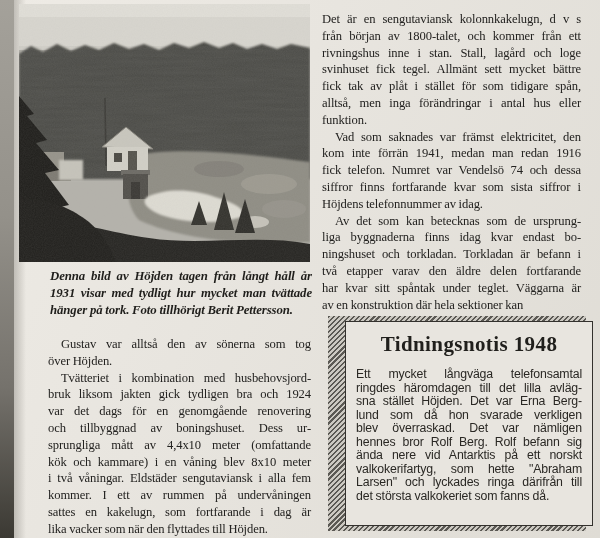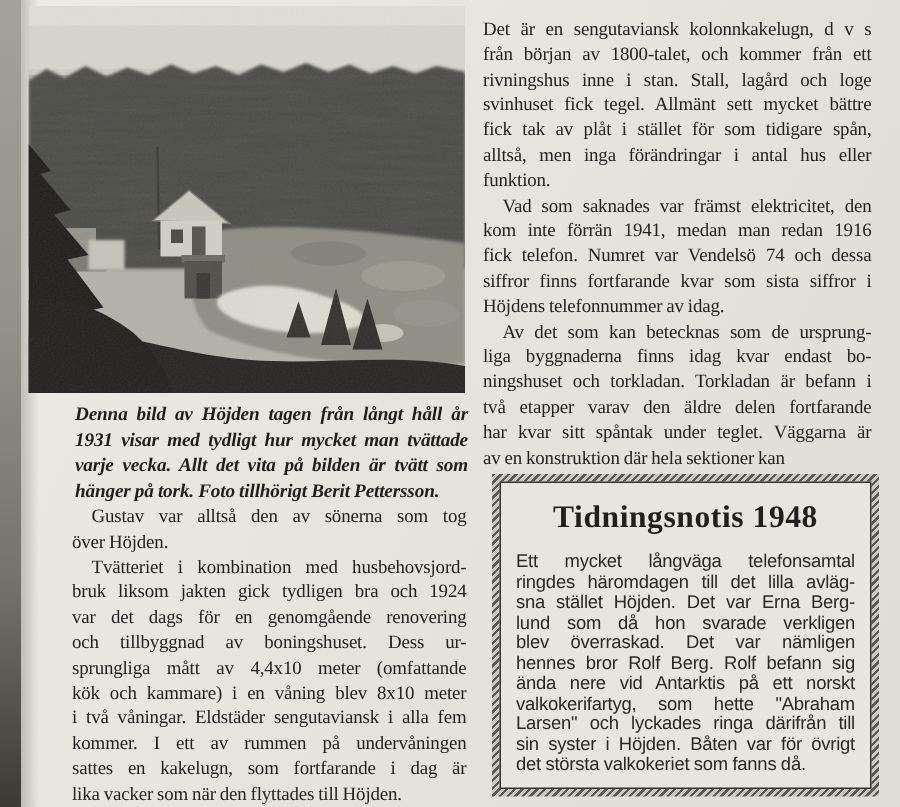--- a/index.html
+++ b/index.html
@@ -30,21 +30,21 @@
   .line { text-align:justify; text-align-last:justify; }
   .line.last { text-align-last:left; }
   .indent > .line:first-child { text-indent:13px; }
   .notice {
     position:absolute; left:328px; top:316px; width:258px; height:215px;
     padding:5px; box-sizing:border-box;
     background: repeating-linear-gradient(135deg, #5b5954 0 1.6px, #ccc9c2 1.6px 3.6px);
   }
   .notice-inner {
     width:100%; height:100%; box-sizing:border-box;
-    background:#e8e5df; border:1.4px solid #33312d; padding:5px 10px 0;
+    background:#e8e5df; border:1.4px solid #33312d; padding:5px 10px 0;margin-left:12px;
   }
   .notice-title {
     font-family:"Liberation Serif", serif; font-size:21px; font-weight:600;
     text-align:center; margin:5px 0 11px; letter-spacing:0.4px; color:#201f1c;
   }
   .notice-body {
     font-family:"Liberation Sans", sans-serif; font-size:12.3px; line-height:13.5px;
     letter-spacing:-0.15px; word-spacing:-0.3px; color:#2a2824;
   }
 </style>
@@ -111,21 +111,20 @@
       <path fill="#21201d" d="M0,196 C26,192 52,204 70,218 C84,230 92,244 96,258 L0,258 Z"></path>
 
       <rect x="0" y="0" width="291" height="258" filter="url(#grain)" opacity="0.28"></rect>
     </svg>
   </div>
 
   <div class="caption">
       <div class="para">
         <div class="line">Denna bild av Höjden tagen från långt håll år</div>
         <div class="line">1931 visar med tydligt hur mycket man tvättade</div>
-        <div class="line">varje vecka. Allt det vita på bilden är tvätt som</div>
         <div class="line last">hänger på tork. Foto tillhörigt Berit Pettersson.</div>
       </div>
     </div>
 
   <div class="body-col col-left">
       <div class="para indent">
         <div class="line">Gustav var alltså den av sönerna som tog</div>
         <div class="line last">över Höjden.</div>
       </div>
       <div class="para indent">
@@ -176,20 +175,19 @@
           <div class="para">
             <div class="line">Ett mycket långväga telefonsamtal</div>
             <div class="line">ringdes häromdagen till det lilla avläg-</div>
             <div class="line">sna stället Höjden. Det var Erna Berg-</div>
             <div class="line">lund som då hon svarade verkligen</div>
             <div class="line">blev överraskad. Det var nämligen</div>
             <div class="line">hennes bror Rolf Berg. Rolf befann sig</div>
             <div class="line">ända nere vid Antarktis på ett norskt</div>
             <div class="line">valkokerifartyg, som hette "Abraham</div>
             <div class="line">Larsen" och lyckades ringa därifrån till</div>
-            <div class="line">sin syster i Höjden. Båten var för övrigt</div>
             <div class="line last">det största valkokeriet som fanns då.</div>
           </div>
         </div>
     </div>
   </div>
 
 </div>
 
 </body></html>

